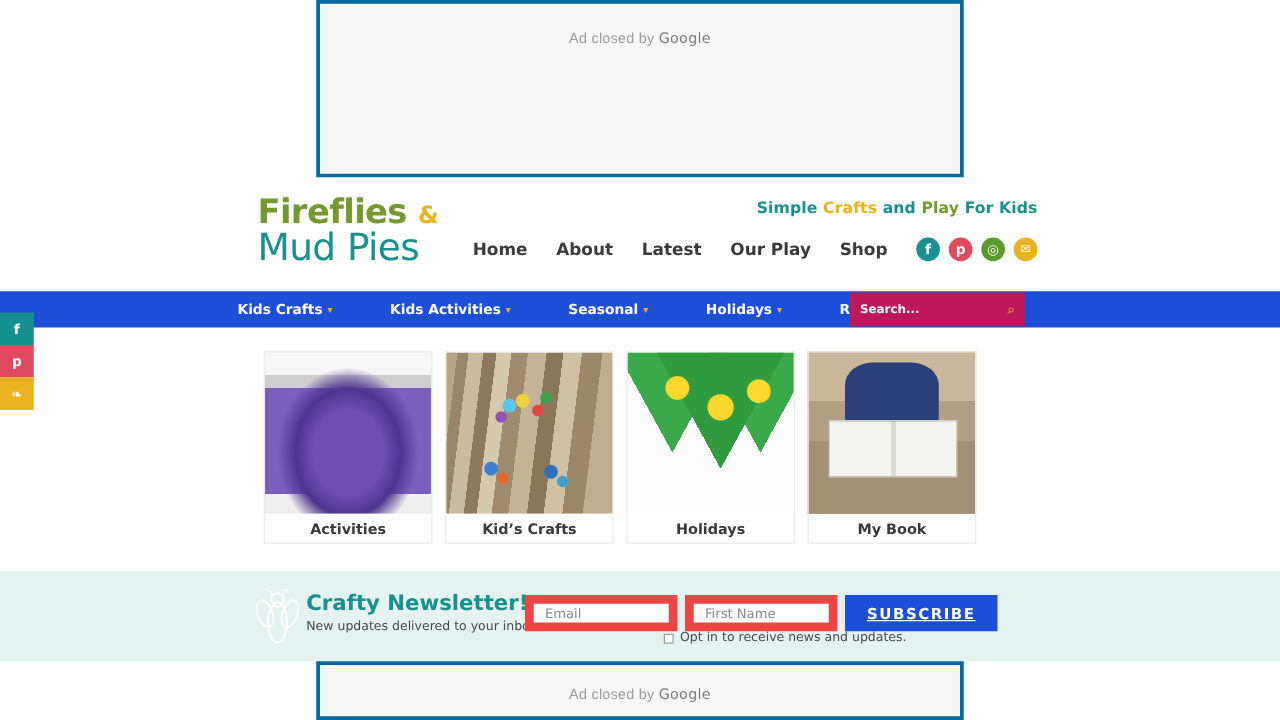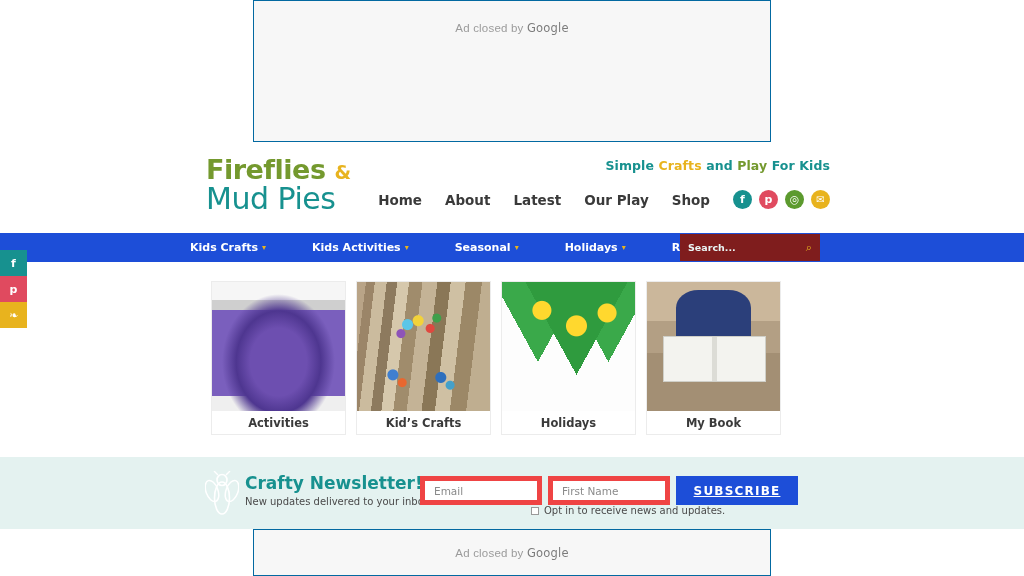--- a/index.html
+++ b/index.html
@@ -7,21 +7,21 @@
     width: 1024px; height: 576px;
     background: #ffffff;
     font-family: "Liberation Sans", sans-serif;
     overflow: hidden;
   }
   .page { position: relative; width: 1024px; height: 576px; background: #fff; }
 
   
   .ad-slot {
     position: absolute; left: 253px; width: 518px;
-    background: #f7f7f7; border: 1px solid #0369a1;
+    background: #f7f7f7; border: 3px solid #0369a1;
     display: flex; justify-content: center;
   }
   .ad-top { top: 0; height: 142px; }
   .ad-bottom { top: 529px; height: 47px; }
   .ad-label {
     font-size: 11.5px; color: #9b9b9b; margin-top: 20px;
     letter-spacing: .2px; white-space: nowrap;
   }
   .ad-bottom .ad-label { margin-top: 16px; }
   .ad-label .g { color: #7c7c7c; font-family: "DejaVu Sans", sans-serif; }
@@ -81,21 +81,21 @@
   .nav-item {
     font-family: "DejaVu Sans", sans-serif; font-weight: bold;
     font-size: 11px; color: #ffffff; white-space: nowrap;
     display: flex; align-items: center; gap: 4px; cursor: pointer;
   }
   .nav-gap { width: 46px; }
   .caret { color: #e8b31e; font-size: 8px; line-height: 1; }
 
   .searchbox {
     position: absolute; left: 680px; top: 234px;
-    width: 140px; height: 27px; background: #7f1d1d;
+    width: 140px; height: 27px; background: #be185d;
     display: flex; align-items: center; padding: 0 8px;
   }
   .search-txt {
     font-family: "DejaVu Sans", sans-serif; font-weight: bold;
     font-size: 9.5px; color: #eaf6f5; flex: 1;
   }
   .search-ico { color: #e8b31e; font-size: 11px; }
 
   
   .share-rail { position: absolute; left: 0; top: 250px; width: 27px; }
@@ -179,21 +179,21 @@
   .nl-title {
     font-family: "DejaVu Sans", sans-serif; font-weight: bold;
     font-size: 17px; color: #17918f; white-space: nowrap; line-height: 1.1;
   }
   .nl-sub {
     font-size: 10px; color: #4a4a4a; margin-top: 3px; white-space: nowrap;
     font-family: "DejaVu Sans", sans-serif;
   }
   .nl-form { position: absolute; left: 420px; top: 19px; display: flex; gap: 6px; }
   .nl-input {
-    width: 122px; height: 29px; background: #fff; border: 5px solid #ef4444;
+    width: 122px; height: 29px; background: #fff; border: 7px solid #ef4444;
     display: flex; align-items: center; padding: 0 9px;
     font-size: 10.5px; color: #8a8a8a; font-family: "DejaVu Sans", sans-serif;
   }
   .nl-submit {
     width: 122px; height: 29px; background: #1d4ed8; color: #fff;
     display: flex; align-items: center; justify-content: center;
     font-family: "DejaVu Sans", sans-serif; font-weight: bold;
     font-size: 12px; letter-spacing: 1.2px; cursor: pointer; text-decoration: underline;
   }
   .nl-optin {

